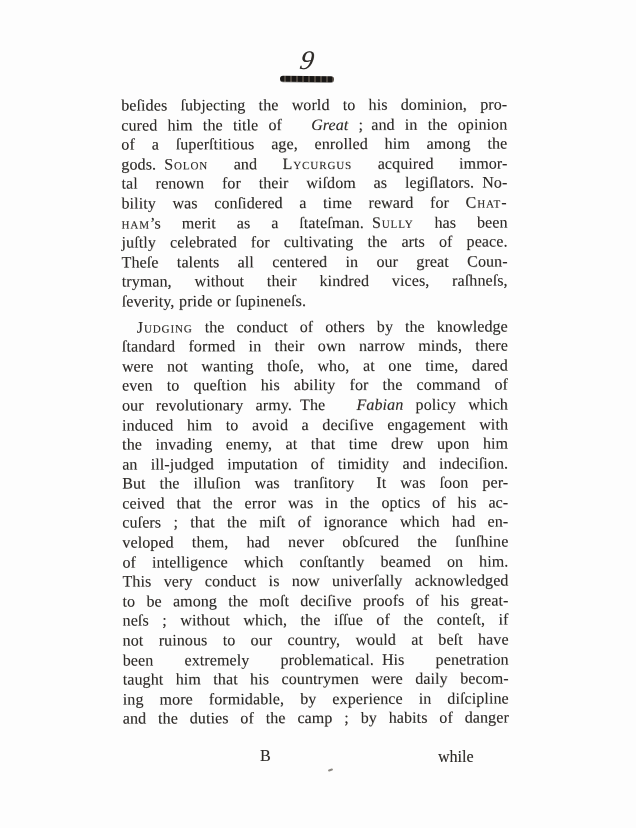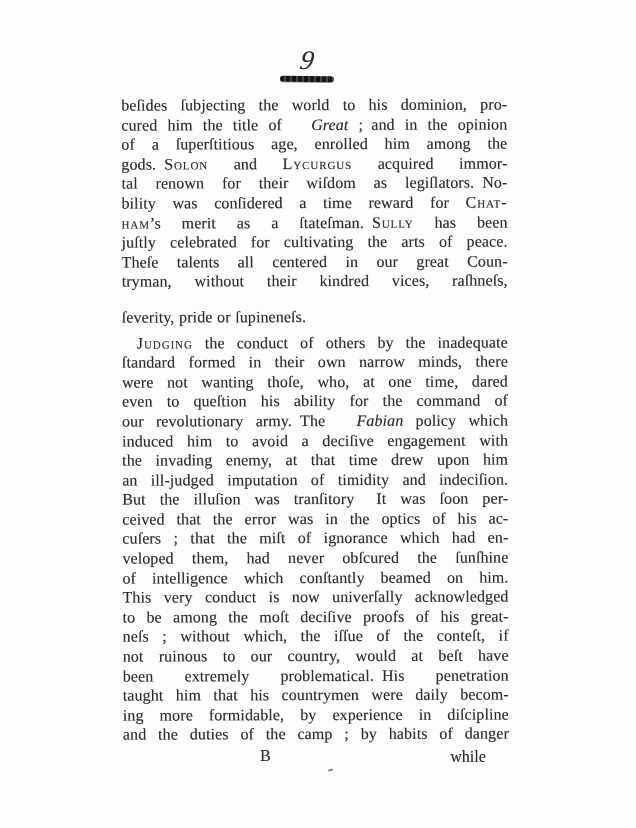--- a/index.html
+++ b/index.html
@@ -46,34 +46,33 @@
   .para + .para { margin-top:6px; }
   .line {
     height:19.6px;
     text-align:justify;
     -moz-text-align-last: justify;
     text-align-last: justify;
   }
   .line.last {
     -moz-text-align-last: left;
     text-align-last: left;
-    margin-top: 16px;
   }
   .line.indent { padding-left:15px; }
   .sc { font-variant: small-caps; letter-spacing:0.9px; }
   .i  { font-style: italic; margin-left: 19px; }
   
   .signature {
     position:absolute; left:260px; top:747px;
     font-size:16px; line-height:18px;
     text-shadow: 0.3px 0.3px 0.4px rgba(46,43,40,0.38);
   }
   .catchword {
     position:absolute; left:438px; top:748px; width:60px;
-    text-align:center;
+    text-align:left;
     font-size:16px; line-height:18px;
     text-shadow: 0.3px 0.3px 0.4px rgba(46,43,40,0.38);
   }
   .ink-speck {
     position:absolute; left:328px; top:769px;
     width:5px; height:2px;
     background:#8b8781; border-radius:1px;
     transform:rotate(-18deg);
   }
 </style>
@@ -95,21 +94,21 @@
         <div class="line"><span>gods. </span><span class="sc">Solon</span><span> and </span><span class="sc">Lycurgus</span><span> acquired immor-</span></div>
         <div class="line"><span>tal renown for their wiſdom as legiſlators. No-</span></div>
         <div class="line"><span>bility was conſidered a time reward for </span><span class="sc">Chat-</span></div>
         <div class="line"><span class="sc">ham</span><span>’s merit as a ſtateſman. </span><span class="sc">Sully</span><span> has been</span></div>
         <div class="line"><span>juſtly celebrated for cultivating the arts of peace.</span></div>
         <div class="line"><span>Theſe talents all centered in our great Coun-</span></div>
         <div class="line"><span>tryman, without their kindred vices, raſhneſs,</span></div>
         <div class="line last"><span>ſeverity, pride or ſupineneſs.</span></div>
       </div>
       <div class="para">
-        <div class="line indent"><span class="sc">Judging</span><span> the conduct of others by the inadequate</span></div>
+        <div class="line indent"><span class="sc">Judging</span><span> the conduct of others by the knowledge</span></div>
         <div class="line"><span>ſtandard formed in their own narrow minds, there</span></div>
         <div class="line"><span>were not wanting thoſe, who, at one time, dared</span></div>
         <div class="line"><span>even to queſtion his ability for the command of</span></div>
         <div class="line"><span>our revolutionary army. The </span><span class="i">Fabian</span><span> policy which</span></div>
         <div class="line"><span>induced him to avoid a deciſive engagement with</span></div>
         <div class="line"><span>the invading enemy, at that time drew upon him</span></div>
         <div class="line"><span>an ill-judged imputation of timidity and indeciſion.</span></div>
         <div class="line"><span>But the illuſion was tranſitory  It was ſoon per-</span></div>
         <div class="line"><span>ceived that the error was in the optics of his ac-</span></div>
         <div class="line"><span>cuſers ; that the miſt of ignorance which had en-</span></div>

